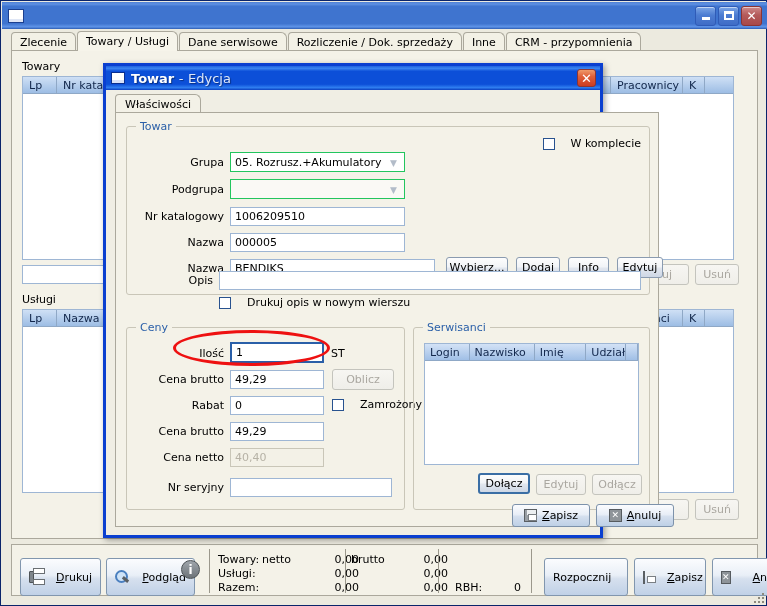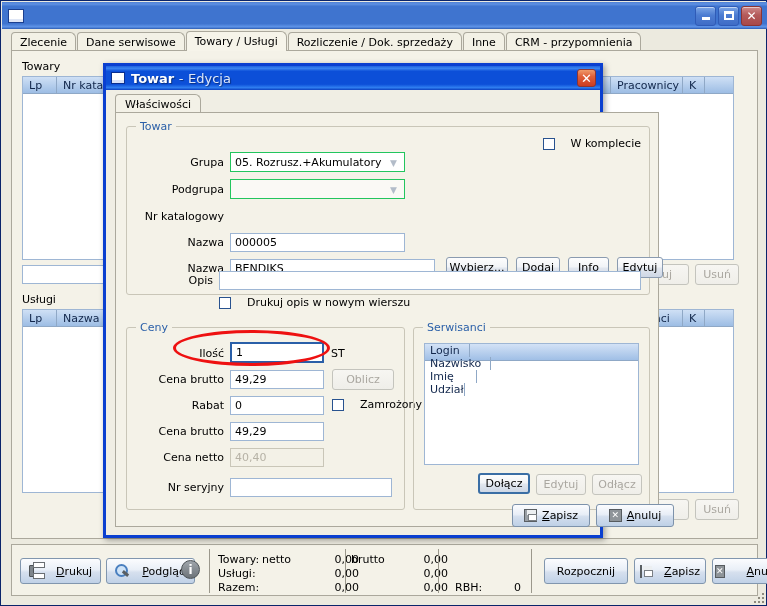--- a/index.html
+++ b/index.html
@@ -249,21 +249,21 @@
   }
 
   
   .sgrid {
     position: absolute; background: #fff; border: 1px solid #9eb6d4;
   }
   .sgrid-head {
     height: 17px;
     background: linear-gradient(to bottom,#d3e2f6 0%,#a0bfe6 100%);
     border-bottom: 1px solid #8fa8c6;
-    display: flex; font-size: 11px; color: #13284d; flex-direction: column;
+    display: flex; font-size: 11px; color: #13284d;
   }
   .sgrid-head .col {
     display: flex; align-items: center; padding-left: 5px;
     border-right: 1px solid #8fa8c6; height: 100%;
   }
 
   
   .dbtn {
     position: absolute; height: 23px;
     border: 1px solid #7d92ab; border-radius: 3px;
@@ -291,24 +291,24 @@
   .ul { text-decoration: underline; }
 
   
   #bottombar {
     position: absolute; left: 10px; top: 543px;
     width: 747px; height: 52px;
     background: #f4f2e8;
     border: 1px solid #aba89c;
   }
   .bb-btn {
-    position: absolute; height: 26px;
+    position: absolute; height: 38px;
     border: 1px solid #8196ae; border-radius: 3px;
     background: linear-gradient(to bottom,#fbfcfe 0%,#e9eff7 45%,#d6e0ee 55%,#c0d1e7 100%);
-    display: flex; align-items: center; justify-content: center; gap: 22px;
+    display: flex; align-items: center; gap: 22px;
     font-size: 11px; color: #000; padding: 0 8px;
   }
   .ic-print {
     width: 16px; height: 12px; background: #7f868c; border:1px solid #4d5256;
     border-radius: 1px; position: relative;
   }
   .ic-print::before{content:"";position:absolute;left:3px;top:-4px;width:10px;height:4px;background:#fff;border:1px solid #6a6f73;}
   .ic-print::after{content:"";position:absolute;left:3px;bottom:-3px;width:10px;height:4px;background:#fff;border:1px solid #6a6f73;}
   .ic-magnif {
     width: 15px; height: 15px; position: relative;
@@ -345,22 +345,22 @@
         <div class="max-box"></div>
       </div>
       <div class="tb-btn close">
         <span class="glyph">✕</span>
       </div>
     </div>
   </div>
 
   <div id="app-tabs">
     <div class="otab">Zlecenie</div>
+    <div class="otab active">Towary / Usługi</div>
     <div class="otab">Dane serwisowe</div>
-    <div class="otab active">Towary / Usługi</div>
     <div class="otab">Rozliczenie / Dok. sprzedaży</div>
     <div class="otab">Inne</div>
     <div class="otab">CRM - przypomnienia</div>
   </div>
 
   <div id="app-tabpage">
 
     <div class="bg-label" style="left:10px; top:9px;">Towary</div>
 
     <div class="bg-grid" style="left:10px; top:25px; width:712px; height:184px;">
@@ -484,20 +484,21 @@
         <span class="btn">▼</span>
       </div>
 
       <div class="fld-label" style="left:10px; top:56px; width:87px;">Podgrupa</div>
       <div class="combo empty" style="left:103px; top:52px; width:175px;">
         <span></span>
         <span class="btn">▼</span>
       </div>
 
       <div class="fld-label" style="left:0px; top:83px; width:97px;">Nr katalogowy</div>
+      <div class="fld-input" style="left:103px; top:80px; width:175px;">1006209510</div>
 
       <div class="fld-label" style="left:10px; top:109px; width:87px;">Nazwa</div>
       <div class="fld-input" style="left:103px; top:106px; width:175px;">000005</div>
 
       <div class="fld-label" style="left:10px; top:135px; width:87px;">Nazwa</div>
       <div class="fld-input" style="left:103px; top:132px; width:205px;">BENDIKS</div>
 
       <div class="xp-btn" style="left:319px; top:130px; width:62px;">Wybierz...</div>
       <div class="xp-btn" style="left:389px; top:130px; width:44px;">Dodaj</div>
       <div class="xp-btn" style="left:441px; top:130px; width:41px;">Info</div>

